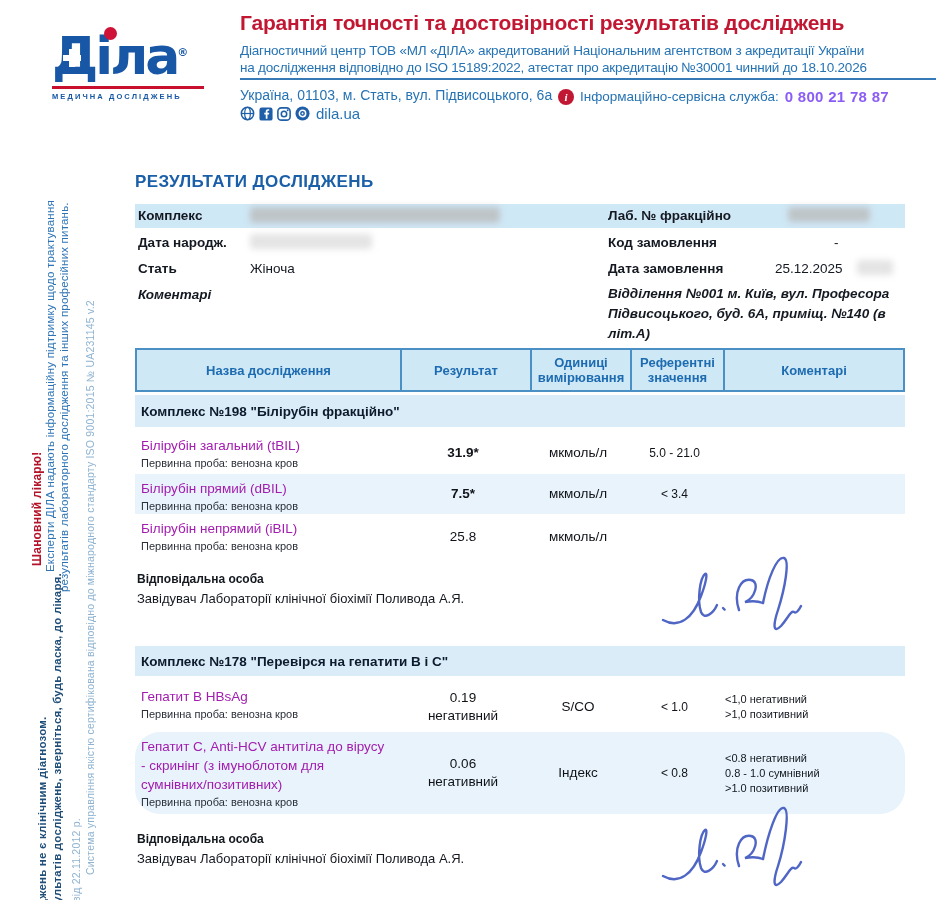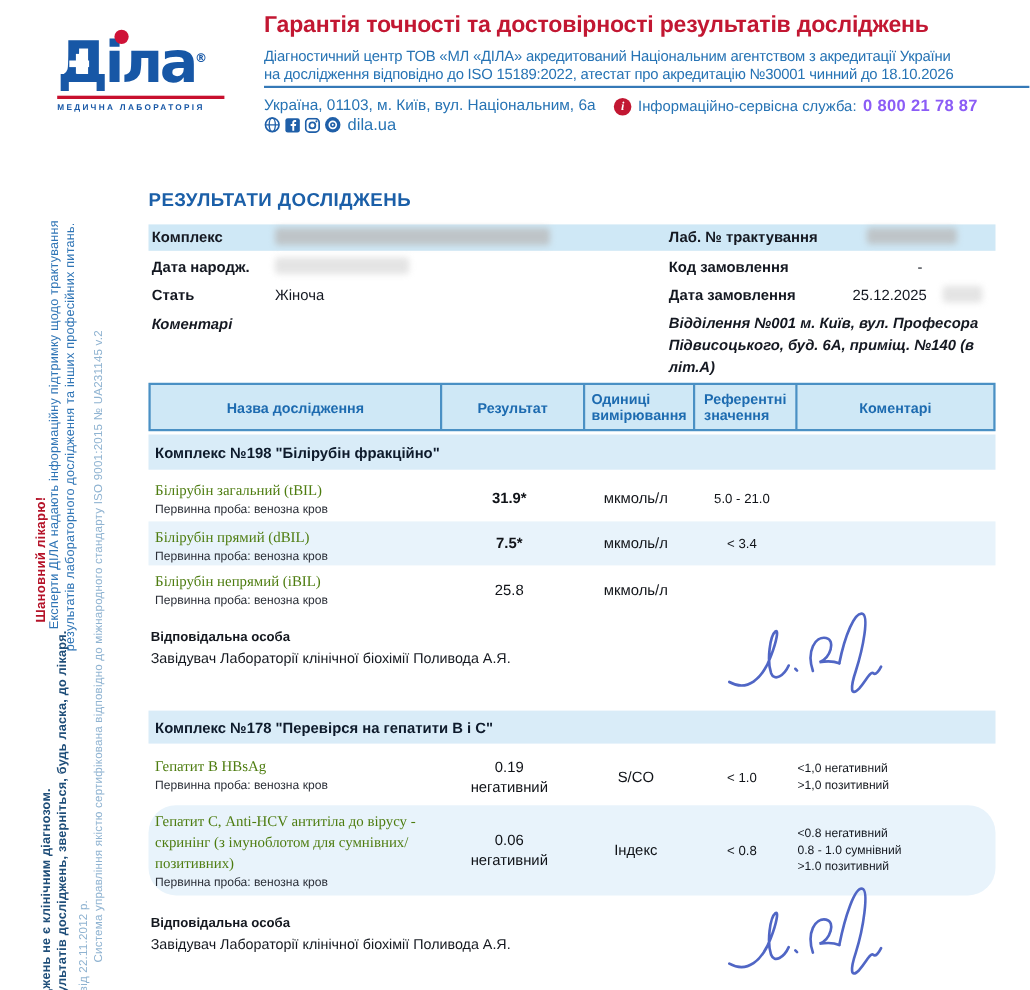--- a/index.html
+++ b/index.html
@@ -49,33 +49,33 @@
   .pat-band{position:absolute;left:0;top:0;width:770px;height:24px;background:#cfe8f6;}
   .plabel{position:absolute;font-weight:bold;}
   .pvalue{position:absolute;}
   .blur{position:absolute;background:#b9b9b9;filter:blur(3px);opacity:.75;border-radius:3px;}
   .blur-light{background:#d2d2d2;opacity:.6;}
   .dept{position:absolute;left:473px;top:80px;width:300px;font-style:italic;font-weight:600;
     line-height:20px;color:#141821;}
 
   .thead{position:absolute;left:135px;top:348px;width:770px;height:44px;display:flex;
     background:#cfe8f6;border:2px solid #4a90c4;box-sizing:border-box;}
-  .thead .hc{display:flex;align-items:center;justify-content:center;
+  .thead .hc{display:flex;align-items:center;justify-content:center;text-align:center;
     color:#1d6bb0;font-weight:bold;font-size:13px;line-height:15px;box-sizing:border-box;}
   .thead .hc + .hc{border-left:2px solid #4a90c4;}
   .w1{width:263px;} .w2{width:130px;} .w3{width:100px;} .w4{width:93px;} .w5{width:184px;flex:1;}
 
   .band{position:absolute;left:135px;width:770px;height:32px;background:#d9ecf8;display:flex;
     align-items:center;padding-left:6px;box-sizing:border-box;color:#0d1a2b;font-weight:bold;font-size:13.5px;}
 
   .trow{position:absolute;left:135px;width:770px;display:flex;box-sizing:border-box;}
   .trow .cell{box-sizing:border-box;display:flex;flex-direction:column;justify-content:center;}
   .cell.center{align-items:center;text-align:right;}
   .name-cell{padding:5px 6px 4px 6px;justify-content:flex-start !important;}
-  .tname{font-size:13.5px;color:#4d7c0f;line-height:19px;font-family:Liberation Serif, serif;}
+  .tname{font-size:13.5px;color:#a21caf;line-height:19px;}
   .tsample{font-size:11px;color:#2b2f38;margin-top:2px;}
   .tval{font-size:13.5px;color:#101318;line-height:18px;}
   .tval.bold{font-weight:bold;}
   .tref{font-size:12px;color:#101318;}
   .tcom{font-size:11px;color:#14181f;line-height:15px;padding-left:4px;align-items:flex-start !important;}
   .row-alt{background:#e8f3fb;}
 
   .resp{position:absolute;left:137px;width:450px;color:#14181f;}
   .resp .r1{font-weight:bold;font-size:12px;}
   .resp .r2{font-size:13px;margin-top:5px;}
@@ -93,30 +93,30 @@
   <div class="rot rot-navy" style="left:51px;top:1025px;">Для трактування результатів досліджень, зверніться, будь ласка, до лікаря.</div>
   <div class="rot rot-light" style="left:84px;top:875px;">Система управління якістю сертифікована відповідно до міжнародного стандарту ISO 9001:2015 № UA231145 v.2</div>
   <div class="rot rot-light" style="left:70px;top:902px;">від 22.11.2012 р.</div>
 
   <div class="logo">
     <div class="logo-word"><span>Діла</span><span class="logo-reg">®</span>
       <span class="cross"></span>
       <span class="logo-dot"></span>
     </div>
     <div class="logo-rule"></div>
-    <div class="logo-tag">МЕДИЧНА ЛАБОРАТОРІЯ</div>
+    <div class="logo-tag">МЕДИЧНА ДОСЛІДЖЕНЬ</div>
   </div>
 
   <div class="hdr-title">Гарантія точності та достовірності результатів досліджень</div>
   <div class="hdr-accr">
     <div>Діагностичний центр ТОВ «МЛ «ДІЛА» акредитований Національним агентством з акредитації України</div>
     <div>на дослідження відповідно до ISO 15189:2022, атестат про акредитацію №30001 чинний до 18.10.2026</div>
   </div>
   <div class="hdr-rule"></div>
-  <div class="hdr-addr">Україна, 01103, м. Київ, вул. Національним, 6а</div>
+  <div class="hdr-addr">Україна, 01103, м. Стать, вул. Підвисоцького, 6а</div>
 
   <div class="hdr-social">
     <span>
         <svg width="15" height="15" viewBox="0 0 16 16">
           <circle cx="8" cy="8" r="6.6" fill="none" stroke="#1f5fa8" stroke-width="1.6"></circle>
           <ellipse cx="8" cy="8" rx="3" ry="6.6" fill="none" stroke="#1f5fa8" stroke-width="1.3"></ellipse>
           <line x1="1.4" y1="8" x2="14.6" y2="8" stroke="#1f5fa8" stroke-width="1.3"></line>
         </svg>
       </span>
     <span>
@@ -147,21 +147,21 @@
     <span class="svc-label">Інформаційно-сервісна служба:</span>
     <span class="svc-phone">0 800 21 78 87</span>
   </div>
 
   <div class="res-title">РЕЗУЛЬТАТИ ДОСЛІДЖЕНЬ</div>
 
   <div class="pat">
     <div class="pat-band"></div>
     <div class="plabel" style="left:3px;top:4px;">Комплекс</div>
     <div class="blur" style="left:115px;top:3px;width:250px;height:16px;"></div>
-    <div class="plabel" style="left:473px;top:4px;">Лаб. № трактування</div>
+    <div class="plabel" style="left:473px;top:4px;">Лаб. № фракційно</div>
     <div class="blur" style="left:653px;top:3px;width:82px;height:15px;"></div>
 
     <div class="plabel" style="left:3px;top:31px;">Дата народж.</div>
     <div class="blur blur-light" style="left:115px;top:30px;width:122px;height:15px;"></div>
     <div class="plabel" style="left:473px;top:31px;">Код замовлення</div>
     <div class="pvalue" style="left:699px;top:31px;">-</div>
 
     <div class="plabel" style="left:3px;top:57px;">Стать</div>
     <div class="pvalue" style="left:115px;top:57px;">Жіноча</div>
     <div class="plabel" style="left:473px;top:57px;">Дата замовлення</div>

